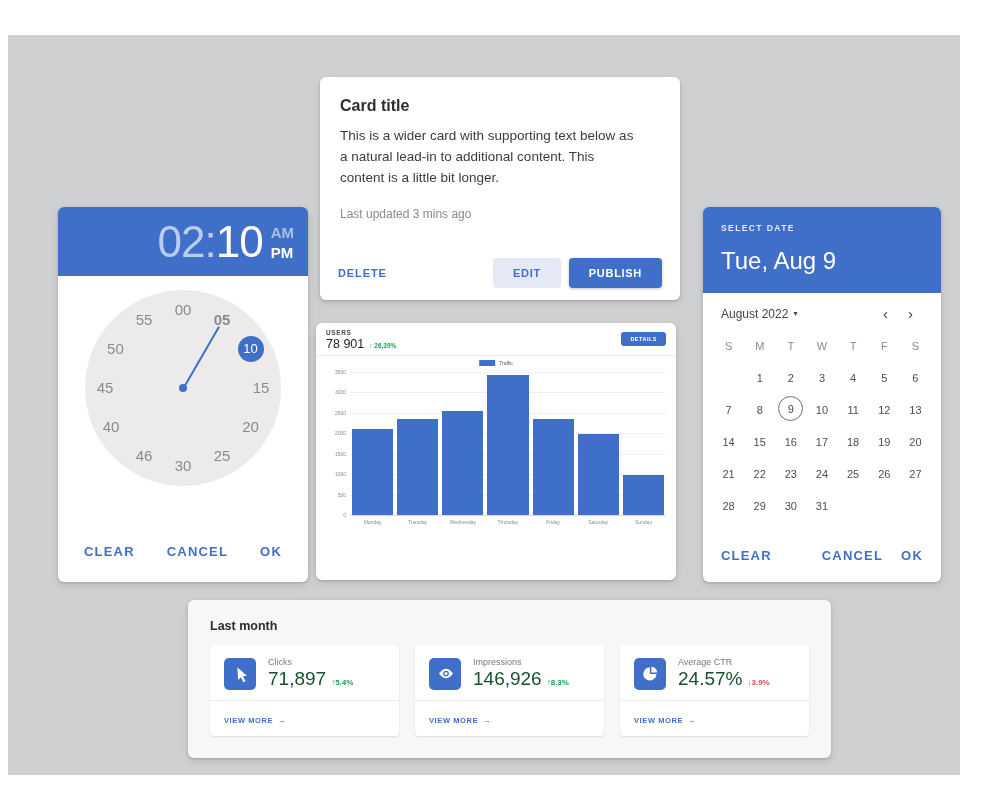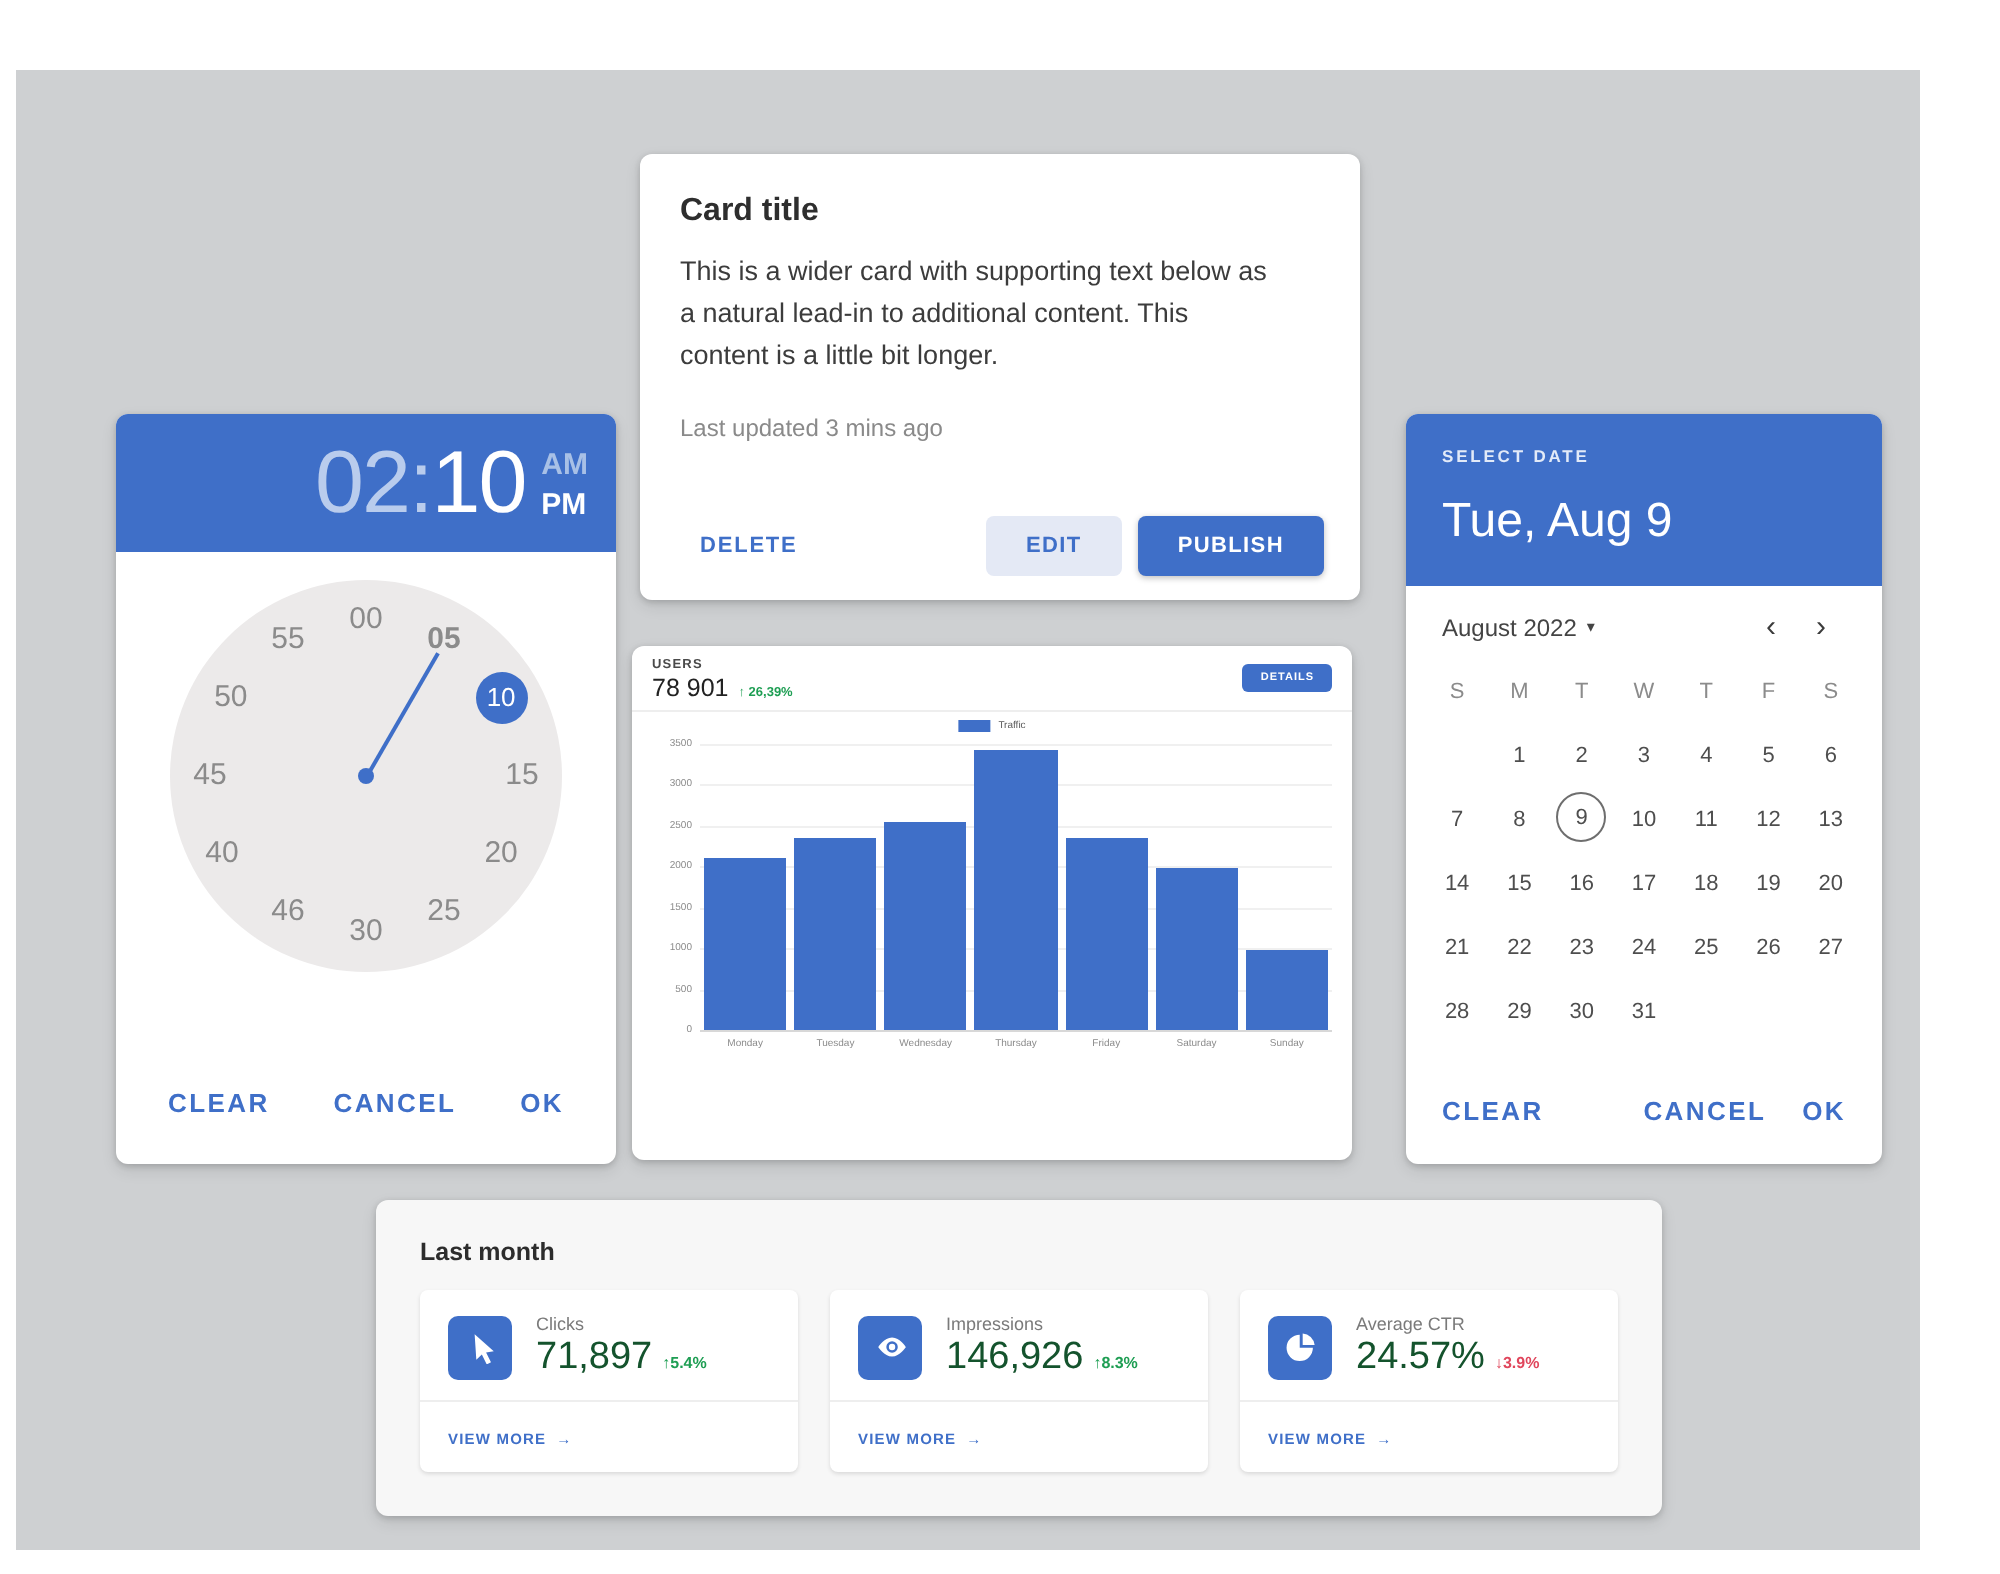--- a/index.html
+++ b/index.html
@@ -120,21 +120,21 @@
   
   #content-card { left: 312px; top: 42px; width: 360px; height: 223px; }
   .cc-inner { padding: 20px 20px 0 20px; }
   .cc-title { font-size: 16px; font-weight: bold; color: #2e2e2e; margin-bottom: 11px; }
   .cc-text {
     font-size: 13.5px; color: #3c3c3c; line-height: 1.55;
     width: 300px;
   }
   .cc-meta { font-size: 12px; color: #8a8a8a; margin-top: 18px; }
   .cc-footer {
-    position: absolute; left: 12px; right: 0; bottom: 0;
+    position: absolute; left: 0; right: 0; bottom: 0;
     height: 54px;
     display: flex; align-items: center;
     padding: 0 18px;
   }
   .cc-footer .sp { flex: 1; }
   .btn-edit {
     background: #e4e9f5;
     color: #3f6fc8;
     border: none;
     border-radius: 4px;

